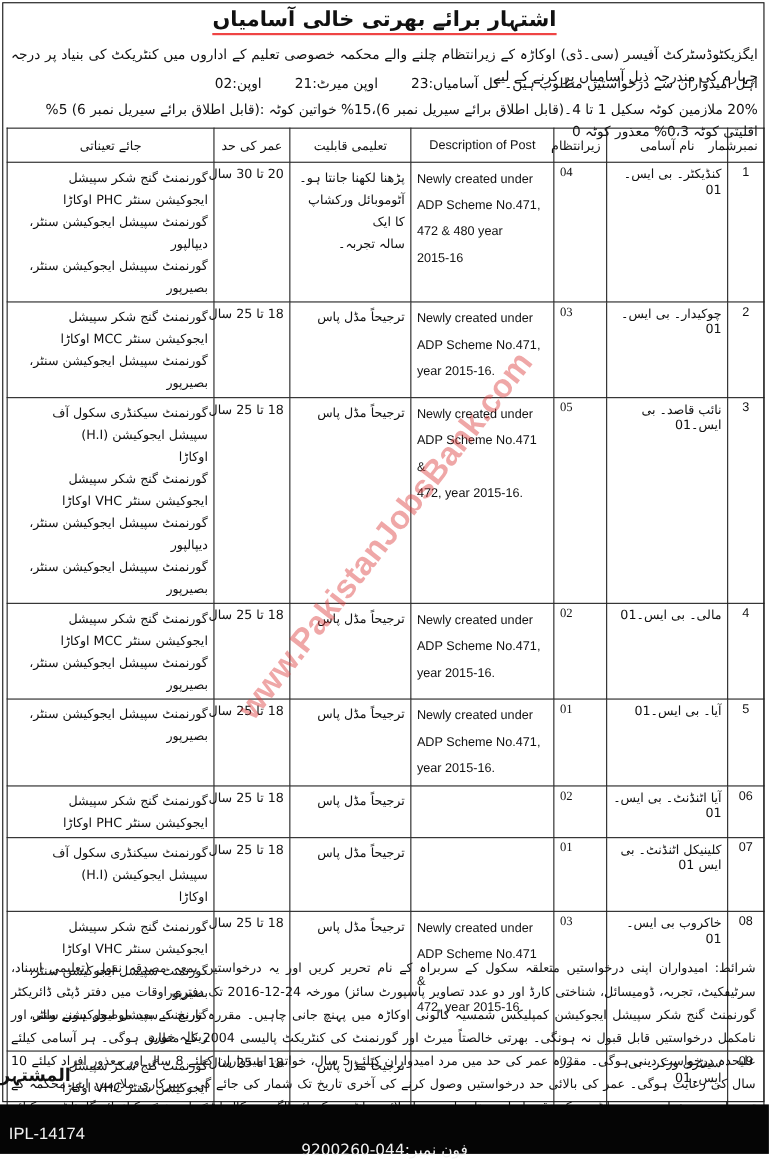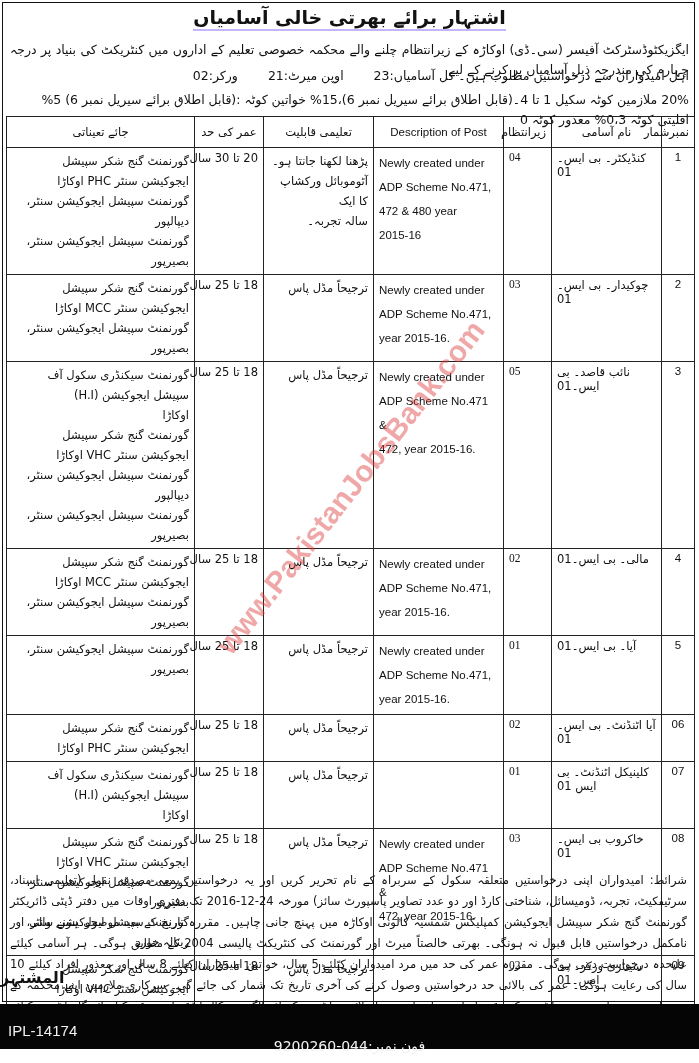--- a/index.html
+++ b/index.html
@@ -1,31 +1,31 @@
 <!DOCTYPE html>
 <html><head>
 <meta charset="utf-8">
 <style>
   html, body { margin: 0; padding: 0; background: #ffffff; }
   body { width: 699px; height: 1063px; overflow: hidden; position: relative; font-family: "DejaVu Sans", sans-serif; color: #111; }
   .page { position: absolute; left: 0; top: 0; width: 699px; height: 1063px; }
   .frame { position: absolute; left: 2px; top: 2px; width: 693px; height: 1000px; border: 1.5px solid #111; box-sizing: border-box; }
   .title { position: absolute; left: 0; right: 0; top: 6px; text-align: center; font-size: 19px; font-weight: bold; direction: rtl; }
-  .title span { border-bottom: 2px solid #c4b5fd; padding-bottom: 1px; }
+  .title span { border-bottom: 2px solid #ef4444; padding-bottom: 1px; }
   .intro { position: absolute; left: 10px; right: 10px; direction: rtl; font-size: 12.5px; line-height: 20px; }
   .intro1 { top: 40px; text-align: justify; }
   .intro2 { top: 66px; }
   .intro3 { top: 90px; }
   .stat { display: inline-block; margin-left: 26px; }
   table.posts { position: absolute; left: 6px; top: 116px; width: 688px; border-collapse: collapse; direction: rtl; table-layout: fixed; }
   table.posts th, table.posts td { border: 1px solid #222; vertical-align: top; padding: 3px 5px; font-size: 11.5px; font-weight: normal; }
   table.posts th { height: 24px; vertical-align: middle; font-size: 11.5px; }
   th.desc-h { font-family: "Liberation Sans", sans-serif; font-weight: bold; font-size: 13px; direction: ltr; text-align: center; }
   td.sr { text-align: center; font-family: "Liberation Sans", sans-serif; font-size: 12px; }
-  td.name { text-align: left; }
+  td.name { text-align: right; }
   td.count { text-align: left; font-family: Liberation Serif, serif; font-size: 12px; }
   td.desc { direction: ltr; text-align: left; font-family: "Liberation Sans", sans-serif; font-size: 12px; line-height: 24px; padding-top: 0; }
   td.qual { text-align: right; line-height: 20px; }
   td.age { text-align: center; white-space: nowrap; }
   td.place { text-align: right; line-height: 20px; }
   .line { display: block; }
   .notes { position: absolute; left: 10px; right: 12px; direction: rtl; font-size: 11.5px; line-height: 21px; text-align: justify; }
   .notes1 { top: 793px; }
   .notes2 { top: 870px; }
   .signer { position: absolute; left: 0; right: 0; top: 968px; text-align: left; font-size: 16px; font-weight: bold; direction: rtl; }
@@ -41,21 +41,21 @@
 <div class="page">
   <div class="frame"></div>
 
   <div class="title"><span>اشتہار برائے بھرتی خالی آسامیاں</span></div>
 
   <div class="intro intro1">ایگزیکٹوڈسٹرکٹ آفیسر (سی۔ڈی) اوکاڑہ کے زیرانتظام چلنے والے محکمہ خصوصی تعلیم کے اداروں میں کنٹریکٹ کی بنیاد پر درجہ چہارم کی مندرجہ ذیل آسامیاں پر کرنے کے لیے</div>
   <div class="intro intro2">
     <span>اہل امیدواران سے درخواستیں مطلوب ہیں۔</span>
     <span class="stat">کل آسامیاں:23</span>
     <span class="stat">اوپن میرٹ:21</span>
-    <span class="stat">ورکر:02</span>
+    <span class="stat">اوپن:02</span>
   </div>
   <div class="intro intro3">20% ملازمین کوٹہ سکیل 1 تا 4۔(قابل اطلاق برائے سیریل نمبر 6)،15% خواتین کوٹہ :(قابل اطلاق برائے سیریل نمبر 6) 5% اقلیتی کوٹہ 0،3% معذور کوٹہ 0</div>
 
   <table class="posts">
     <colgroup>
       <col style="width:33px">
         <col style="width:110px">
         <col style="width:48px">
         <col style="width:130px">
         <col style="width:110px">

